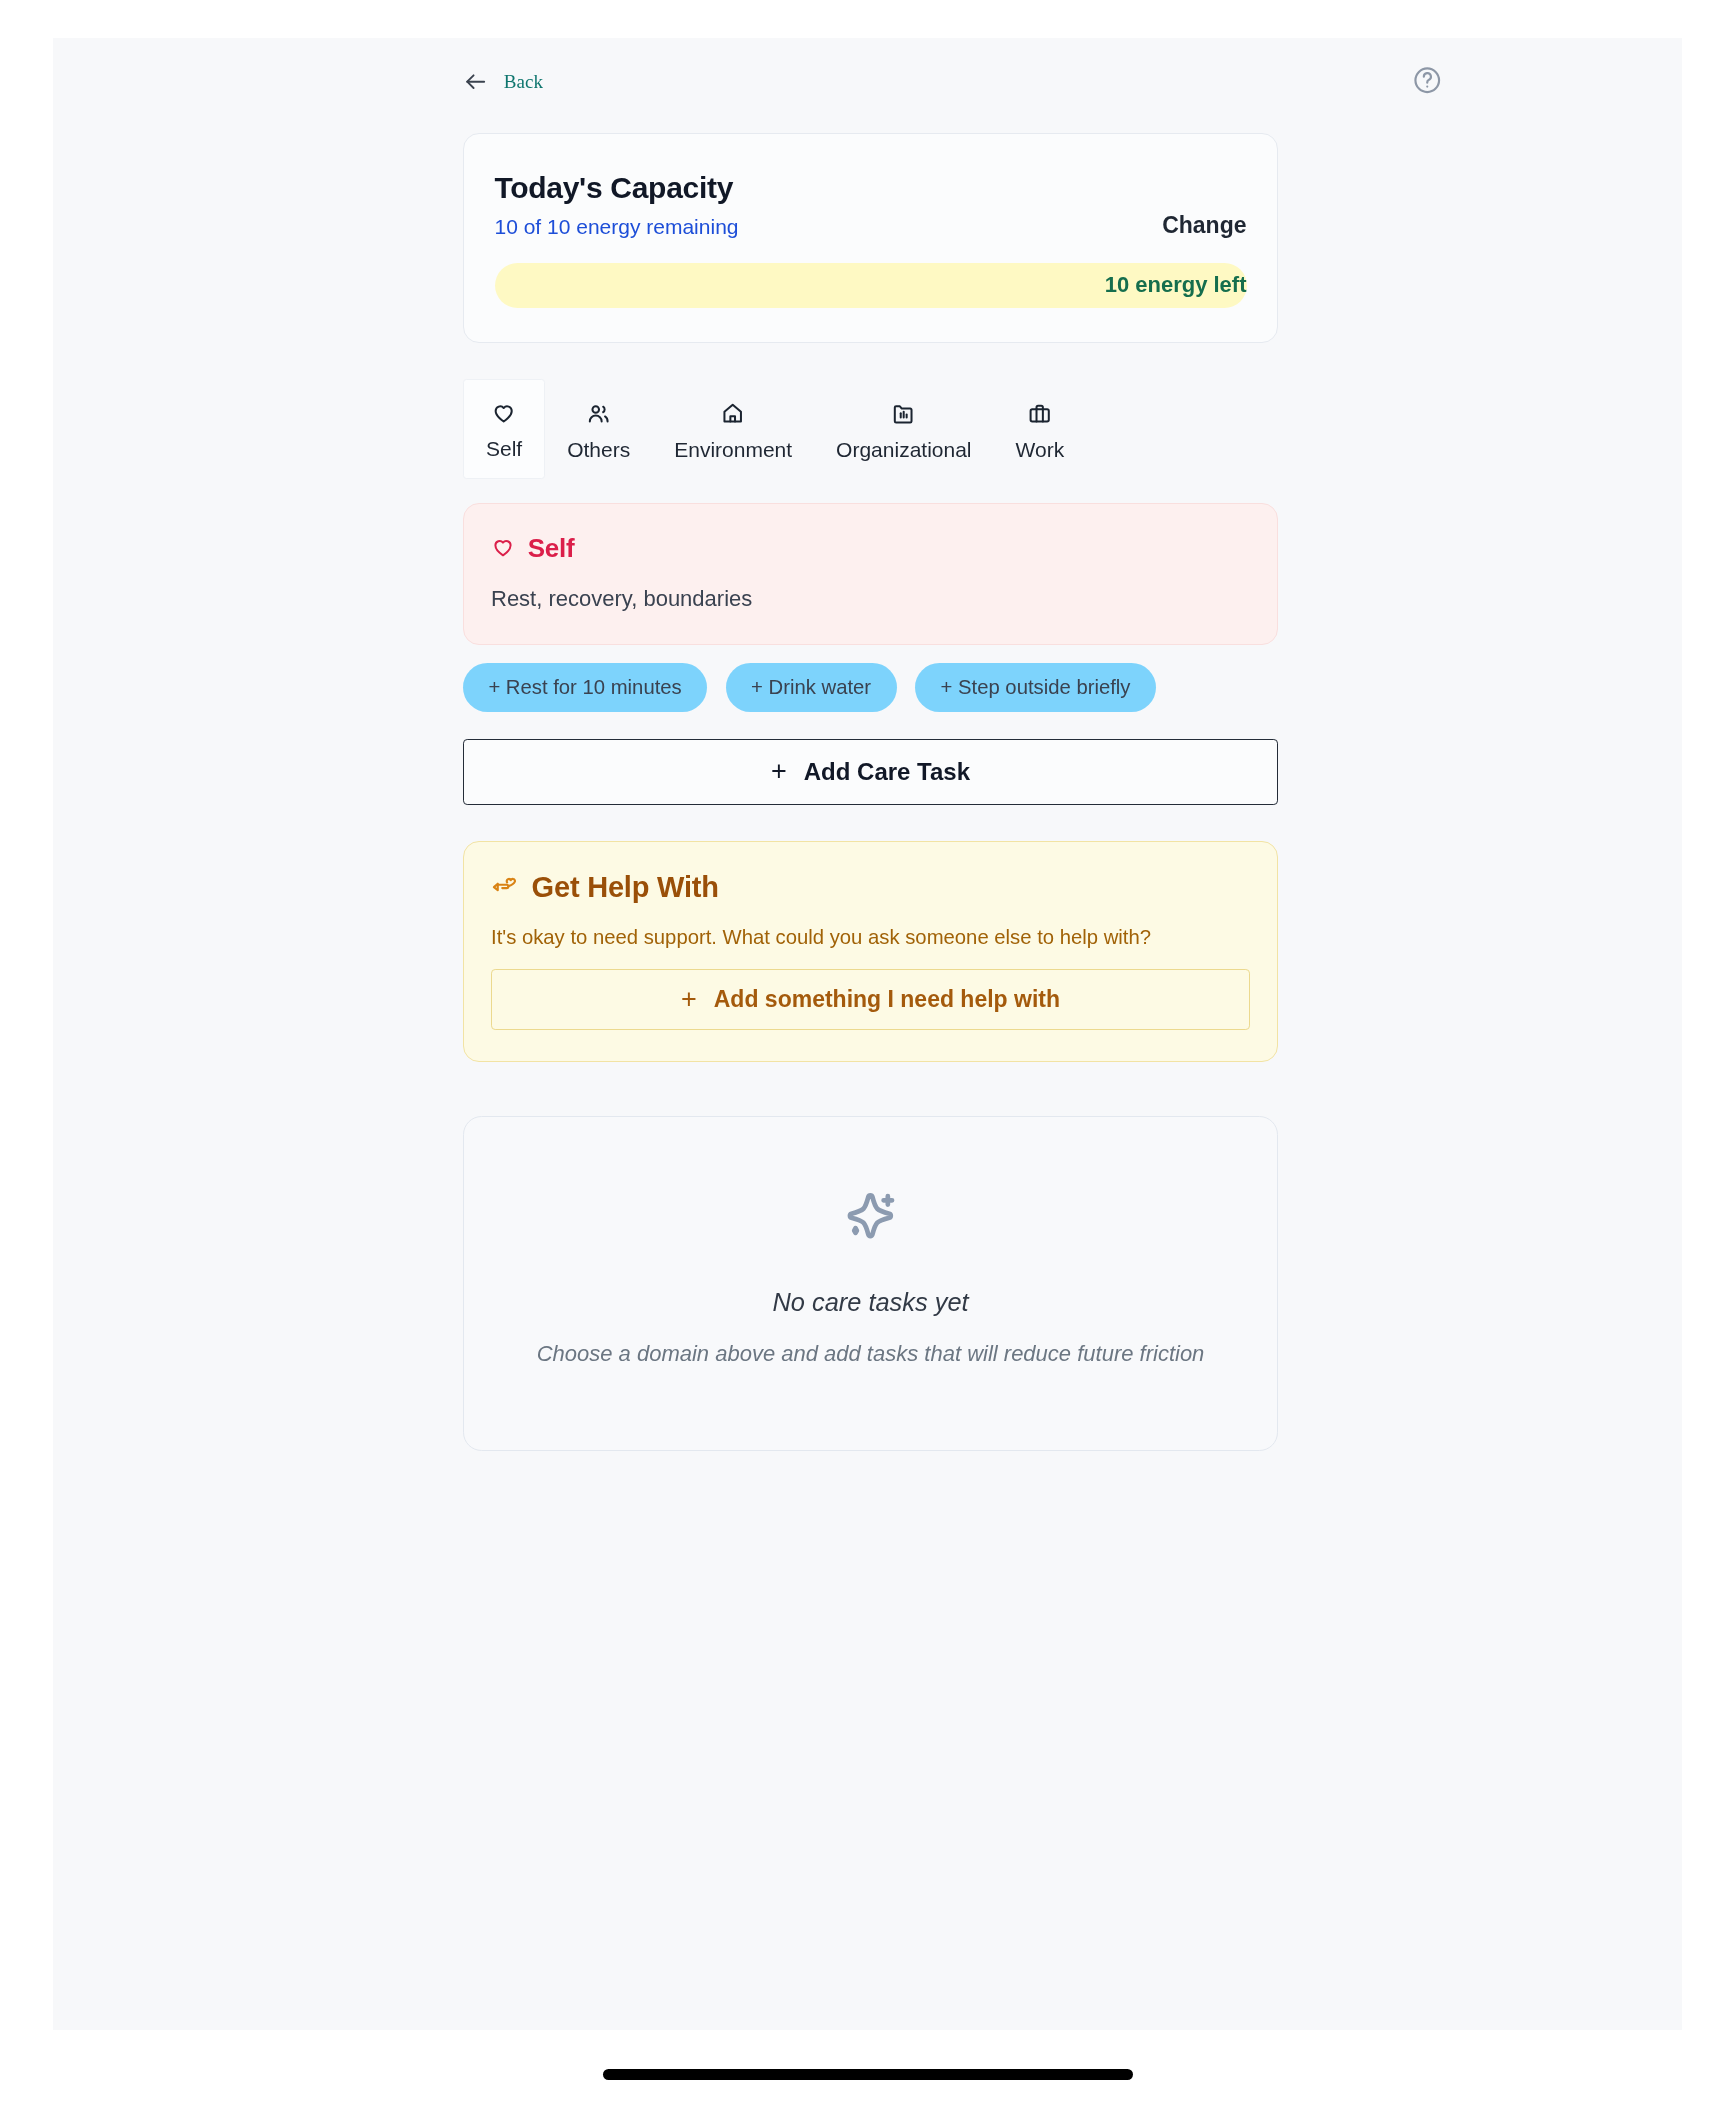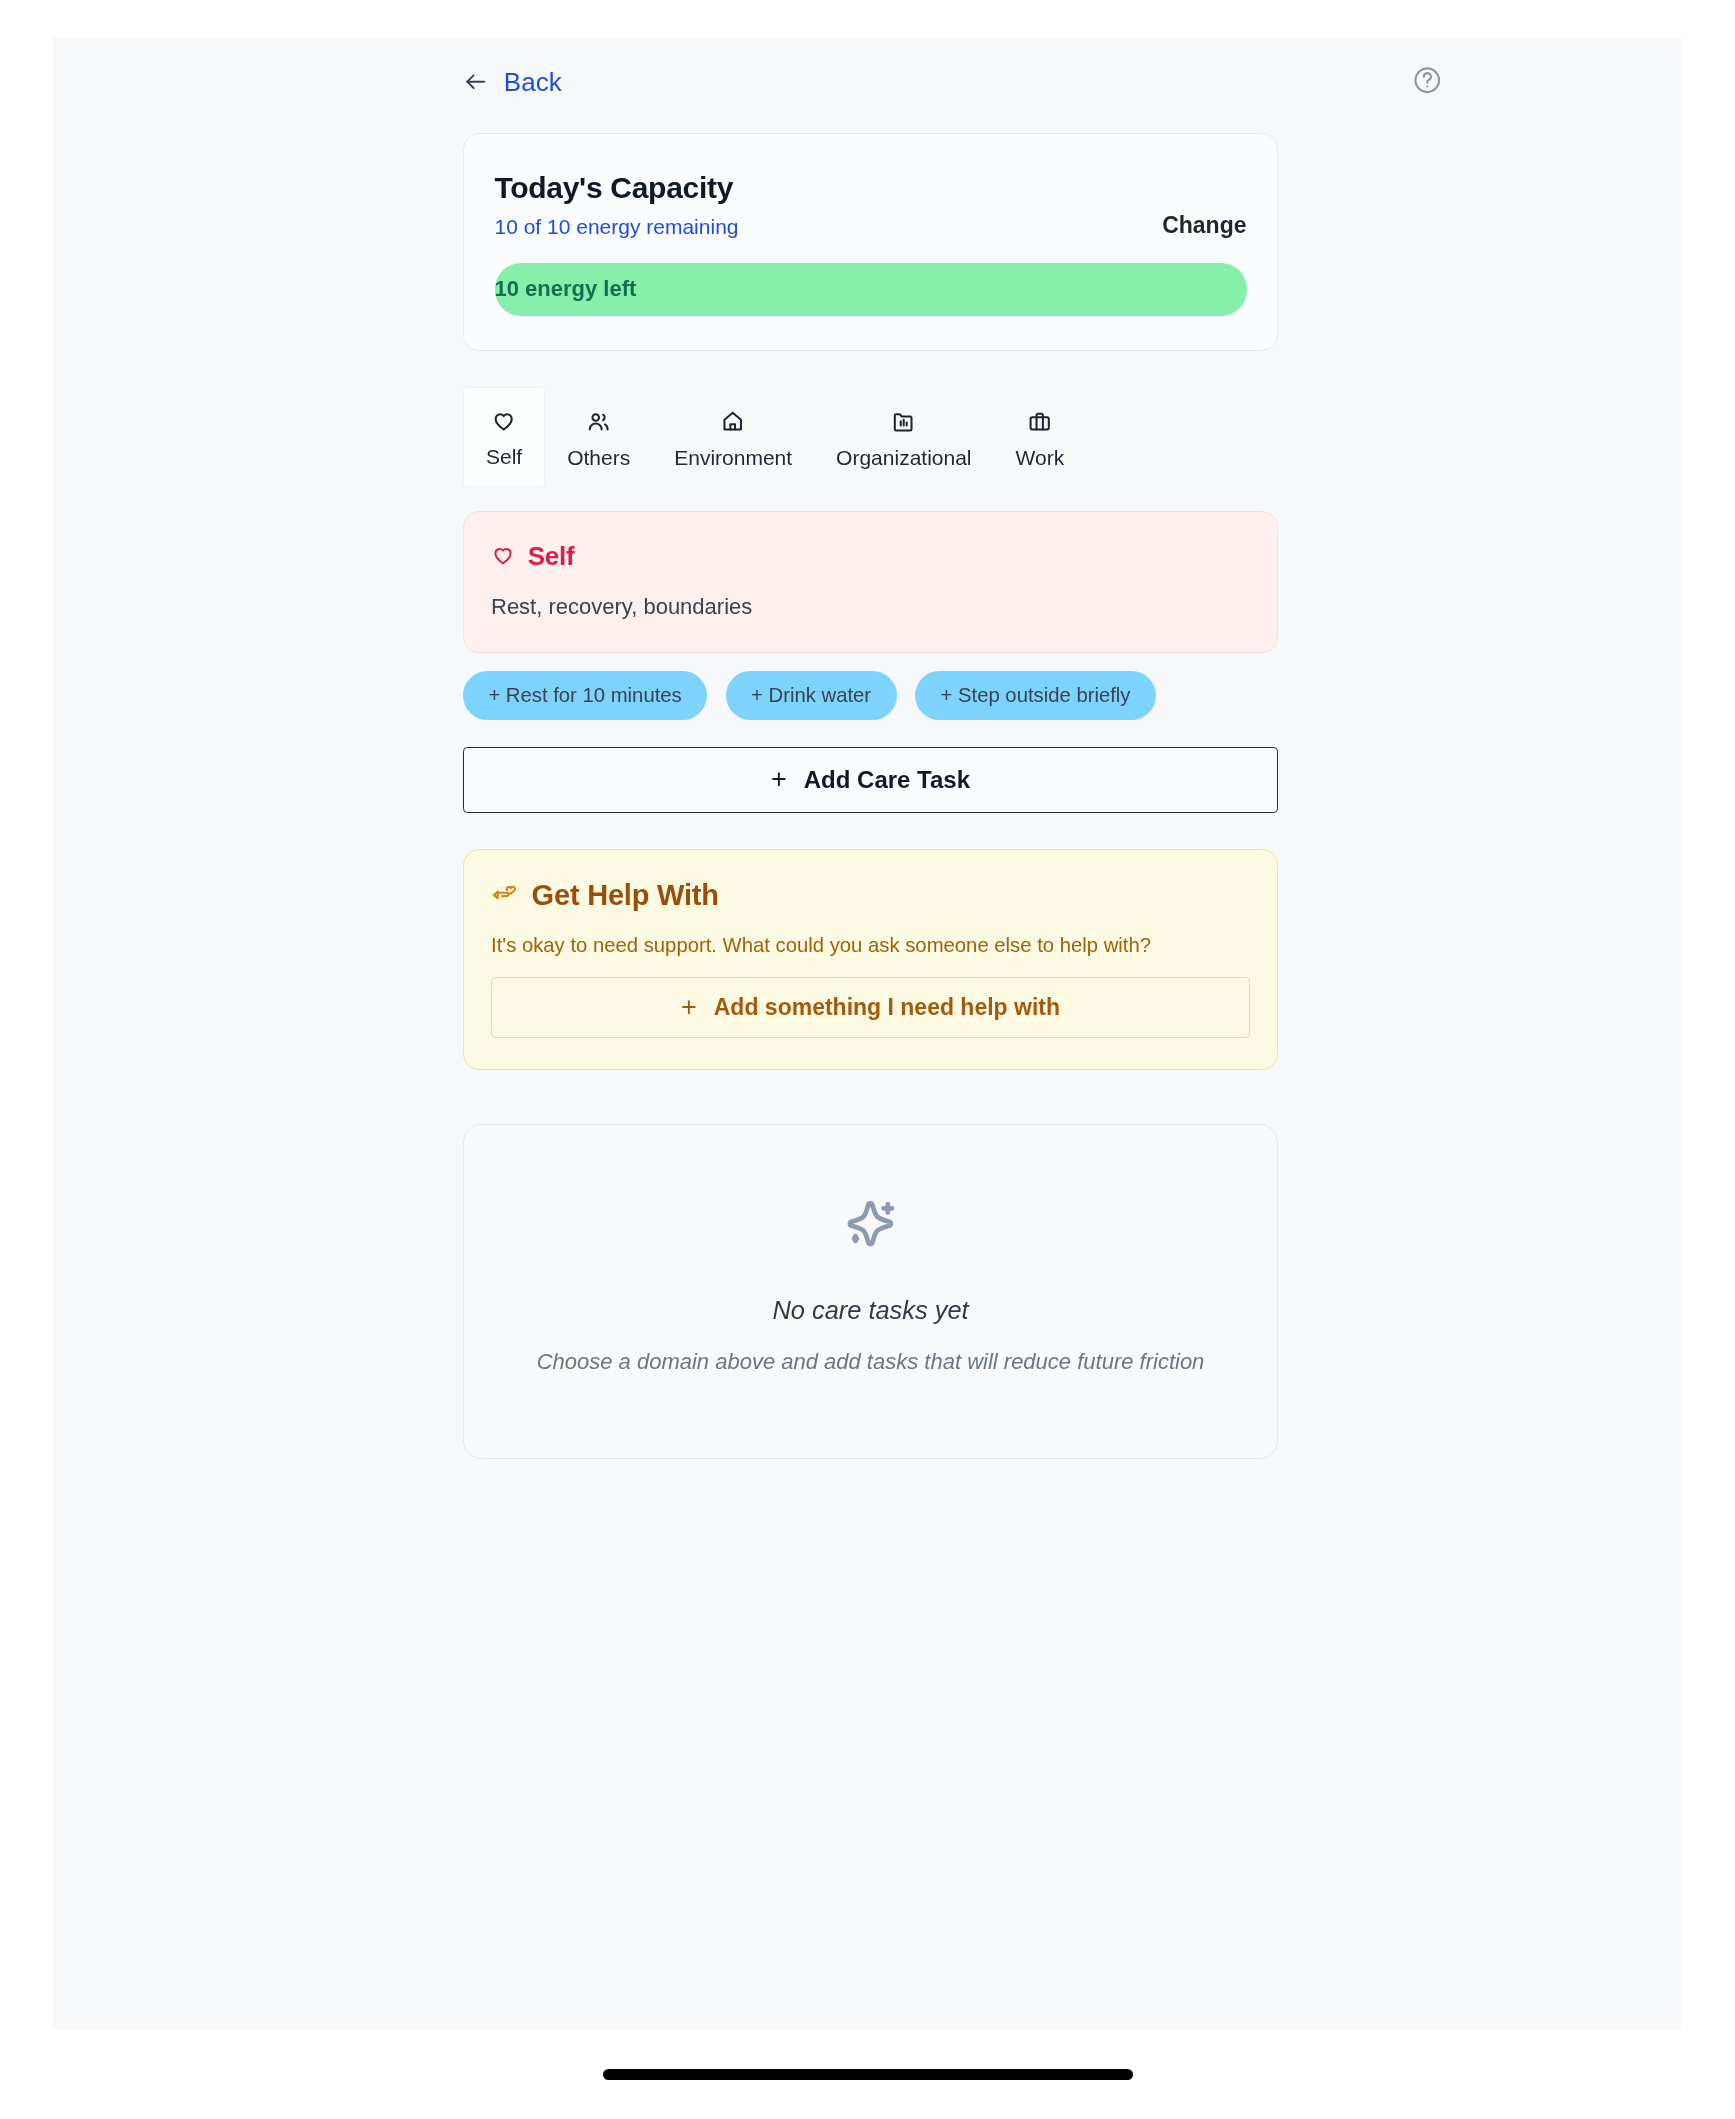--- a/index.html
+++ b/index.html
@@ -42,23 +42,24 @@
     display: flex;
     align-items: center;
     gap: 15.3px;
     background: none;
     border: none;
     cursor: pointer;
     padding: 0;
   }
   .back-arrow { width: 25.4px; height: 25.4px; display: block; }
   .back-label {
-    font-size: 26px;
-    color: #1d4ed8;
+    font-size: 19px;
+    color: #0f766e;
     letter-spacing: 0.1px;
+    font-family: Liberation Serif, serif;
   }
   .help-btn {
     width: 32px; height: 32px;
     background: none; border: none; padding: 0; cursor: pointer;
     display: flex; align-items: center; justify-content: center;
   }
 
   
   .col {
     width: 815px;
@@ -93,26 +94,26 @@
   .change-btn {
     background: none; border: none; padding: 0; cursor: pointer;
     font-family: inherit;
     font-size: 23px;
     font-weight: 700;
     color: #1f2733;
     margin-top: 27px;
   }
   .energy-bar {
     margin-top: 24px;
-    height: 53px;
+    height: 45px;
     border-radius: 26px;
-    background: #86efac;
-    display: flex;
-    align-items: center;
-    justify-content: flex-start;
+    background: #fef9c3;
+    display: flex;
+    align-items: center;
+    justify-content: flex-end;
   }
   .energy-bar-label {
     font-size: 22px;
     font-weight: 700;
     color: #156e4d;
   }
 
   
   .tabs {
     display: flex;

